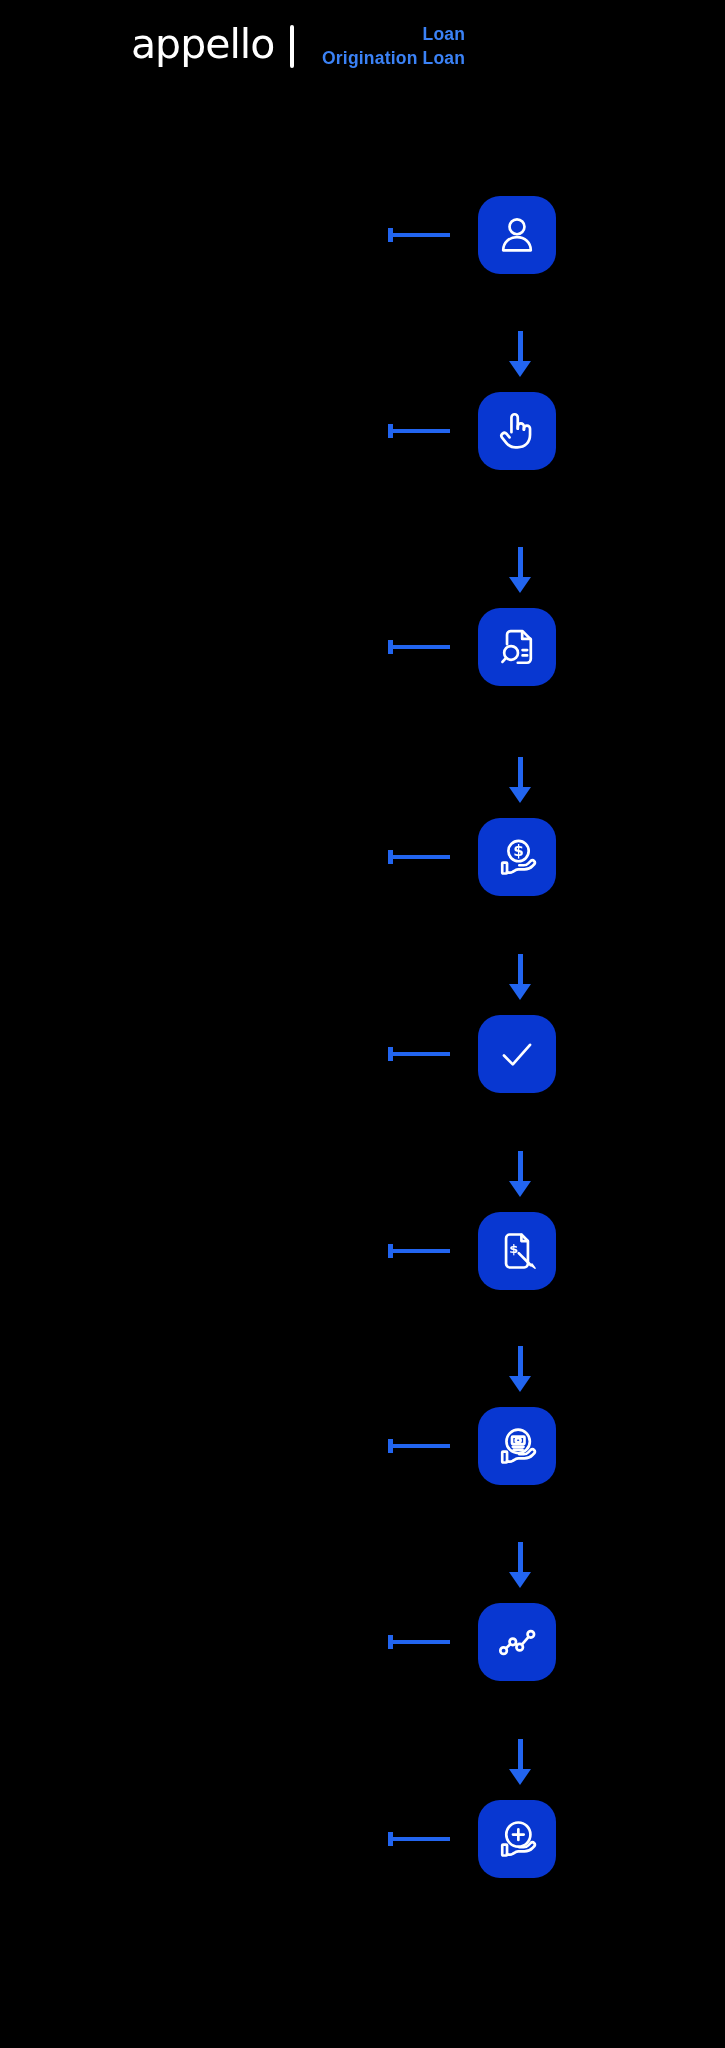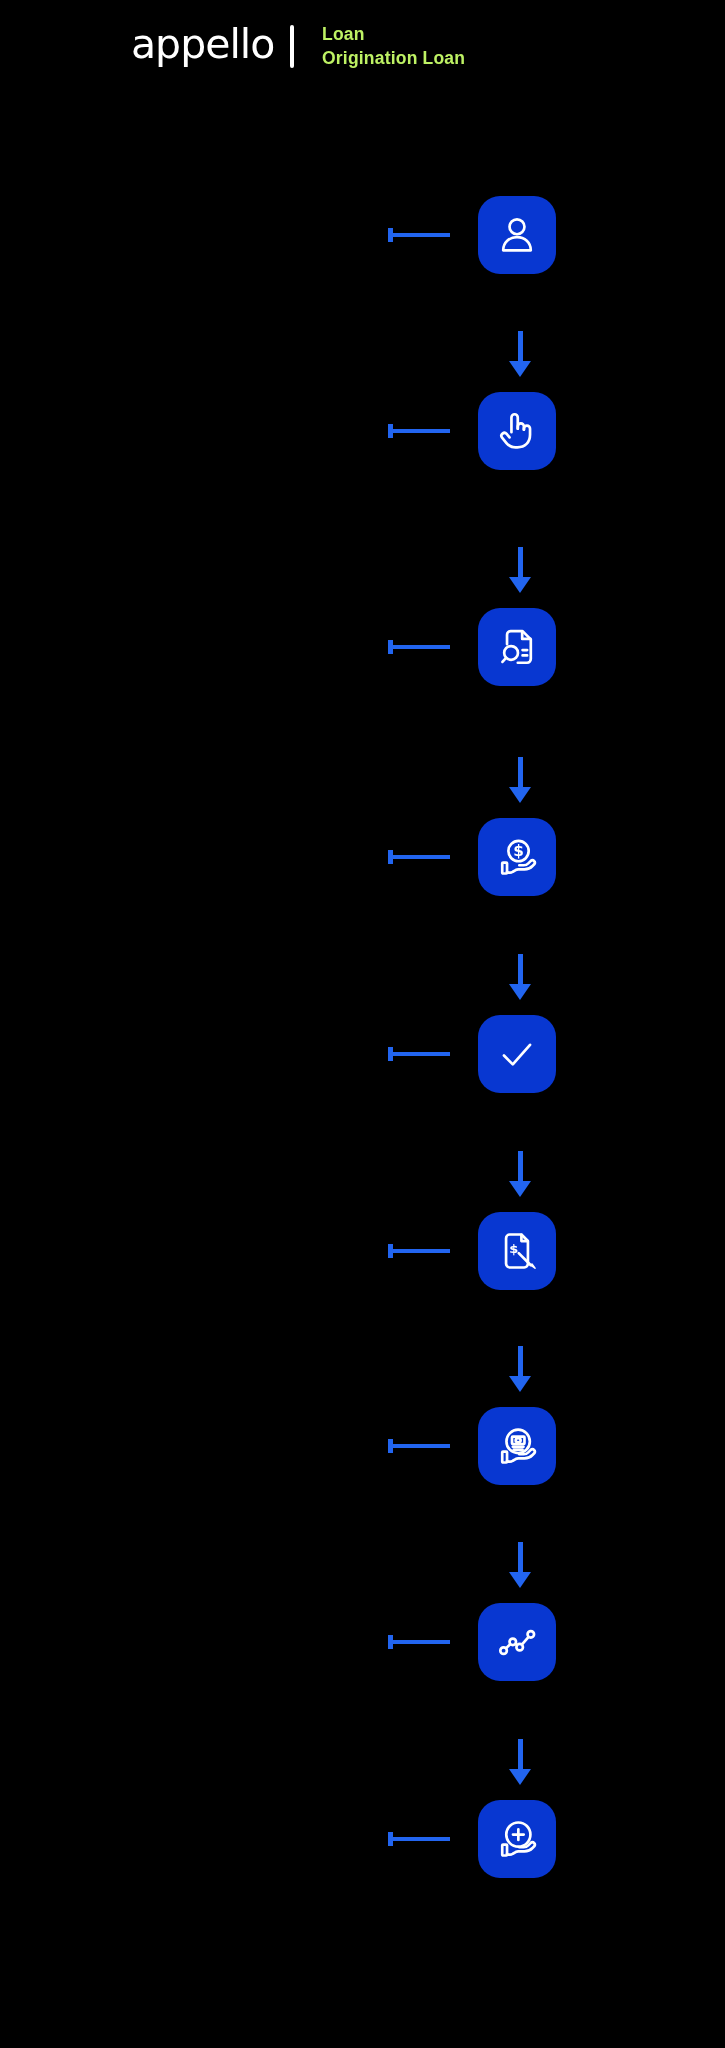--- a/index.html
+++ b/index.html
@@ -16,22 +16,22 @@
     color:#fff;font-size:41px;font-weight:400;
     letter-spacing:-1px;line-height:52px;
     font-family:"DejaVu Sans", sans-serif;
   }
   .hdr-divider{
     position:absolute;left:290px;top:25px;
     width:4px;height:43px;background:#fff;border-radius:2px;
   }
   .hdr-title{
     position:absolute;left:322px;top:22px;
-    color:#bef264;font-size:17.5px;font-weight:bold;
-    letter-spacing:.2px;line-height:24px;
+    color:#3b82f6;font-size:17.5px;font-weight:bold;
+    letter-spacing:.2px;line-height:24px;text-align:right;
   }
   
   .leader{position:absolute;left:388px;width:62px;height:14px;}
   .leader .cap{position:absolute;left:0;top:0;width:5px;height:14px;background:var(--conn);}
   .leader .line{position:absolute;left:2px;top:5px;width:60px;height:4px;background:var(--conn);}
   .tile{
     position:absolute;left:478px;width:78px;height:78px;
     background:var(--tile);border-radius:22px;
     display:flex;align-items:center;justify-content:center;
   }

